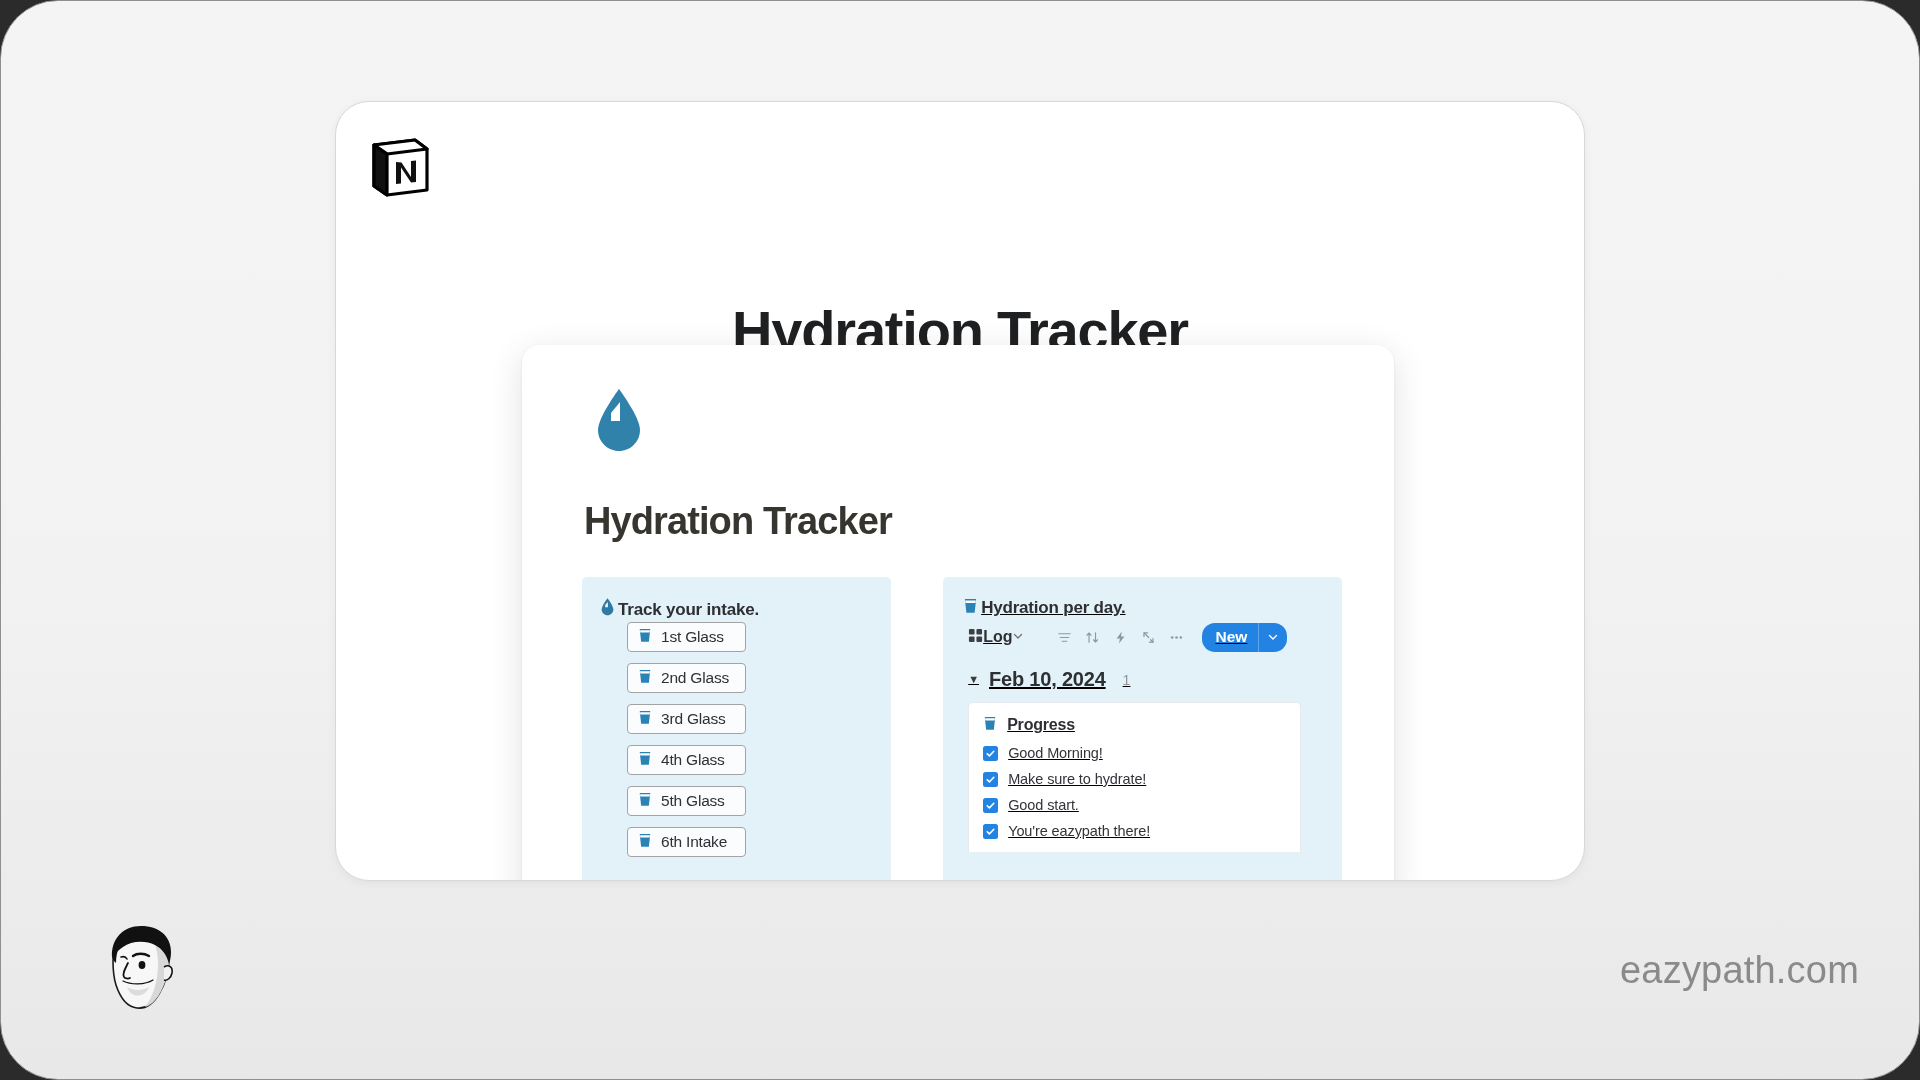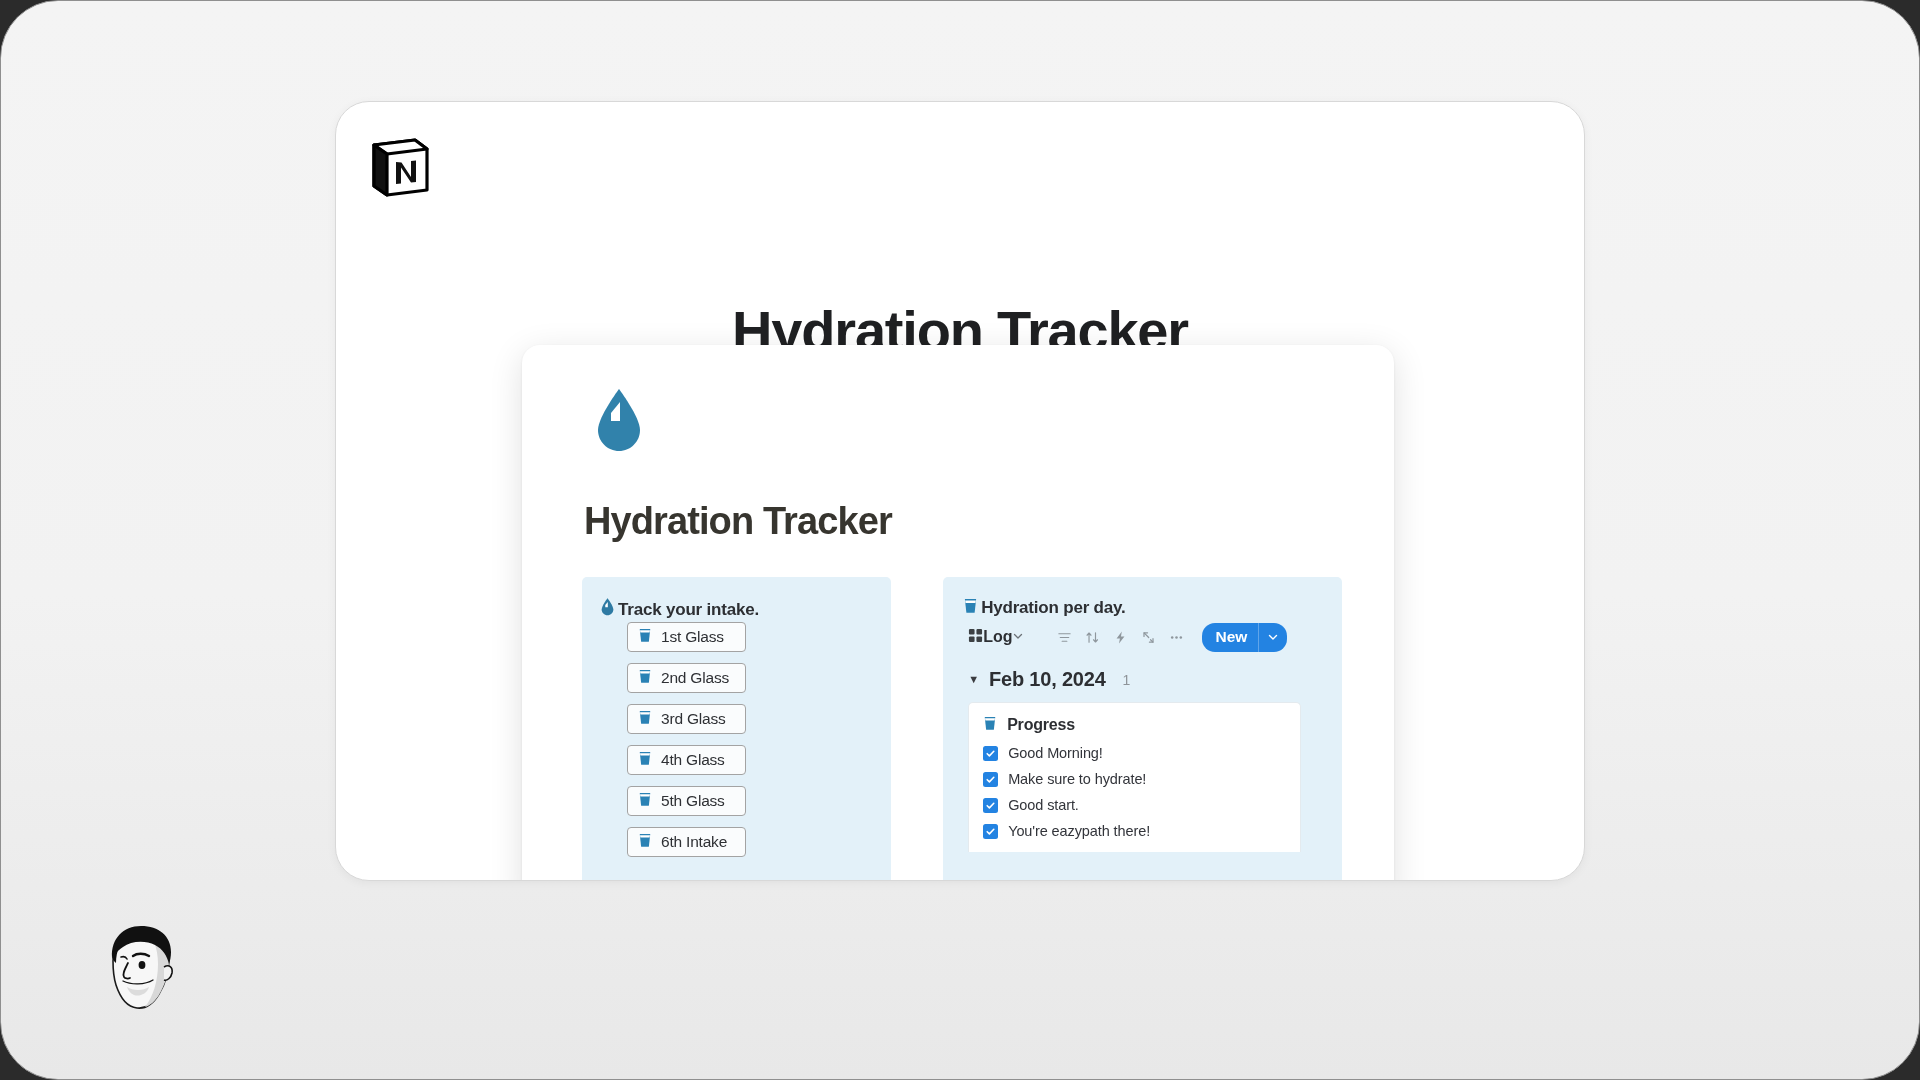--- a/index.html
+++ b/index.html
@@ -110,21 +110,21 @@
     gap: 52px;
   }
   .panel {
     background: #e3f1f9;
     border-radius: 5px;
     padding: 20px 18px 0 18px;
     height: 330px;
     overflow: hidden;
   }
   .panel-left  { width: 310px; }
-  .panel-right { width: 400px; padding-left: 20px; }
+  .panel-right { width: 400px; padding-left: 20px; text-decoration: underline; }
 
   .panel-head {
     display: flex;
     align-items: flex-end;
     gap: 3px;
     margin-bottom: 2px;
   }
   .panel-head-text {
     font-size: 17px;
     font-weight: 700;
@@ -524,14 +524,15 @@
       <ellipse cx="63" cy="56" rx="3.4" ry="4" fill="#111111"></ellipse>
       <path d="M54 47 C58 44 65 44 70 47" fill="none" stroke="#111111" stroke-width="2.4" stroke-linecap="round"></path>
       <path d="M42 48 C45 47 47 48 48 50" fill="none" stroke="#111111" stroke-width="1.6" stroke-linecap="round"></path>
       <path d="M49 54 C46 60 43 65 45 68 C46 69.5 49 70 51 69" fill="none" stroke="#111111" stroke-width="1.7" stroke-linecap="round"></path>
       <path d="M48 78 C54 82 64 82 70 78 C68 85 60 88 55 86 C51 84.5 49 81 48 78 Z" fill="#dcdcdc"></path>
       <path d="M44 72 C52 76 66 76 74 71" fill="none" stroke="#111111" stroke-width="1.3" stroke-linecap="round"></path>
       <path d="M85 58 C90 55 94 58 93 64 C92 69 88 72 85 71" fill="#f2f2f2" stroke="#111111" stroke-width="1.6"></path>
     </svg>
   </div>
 
+  <div class="watermark">eazypath.com</div>
 
 </div>
 
 </body></html>

